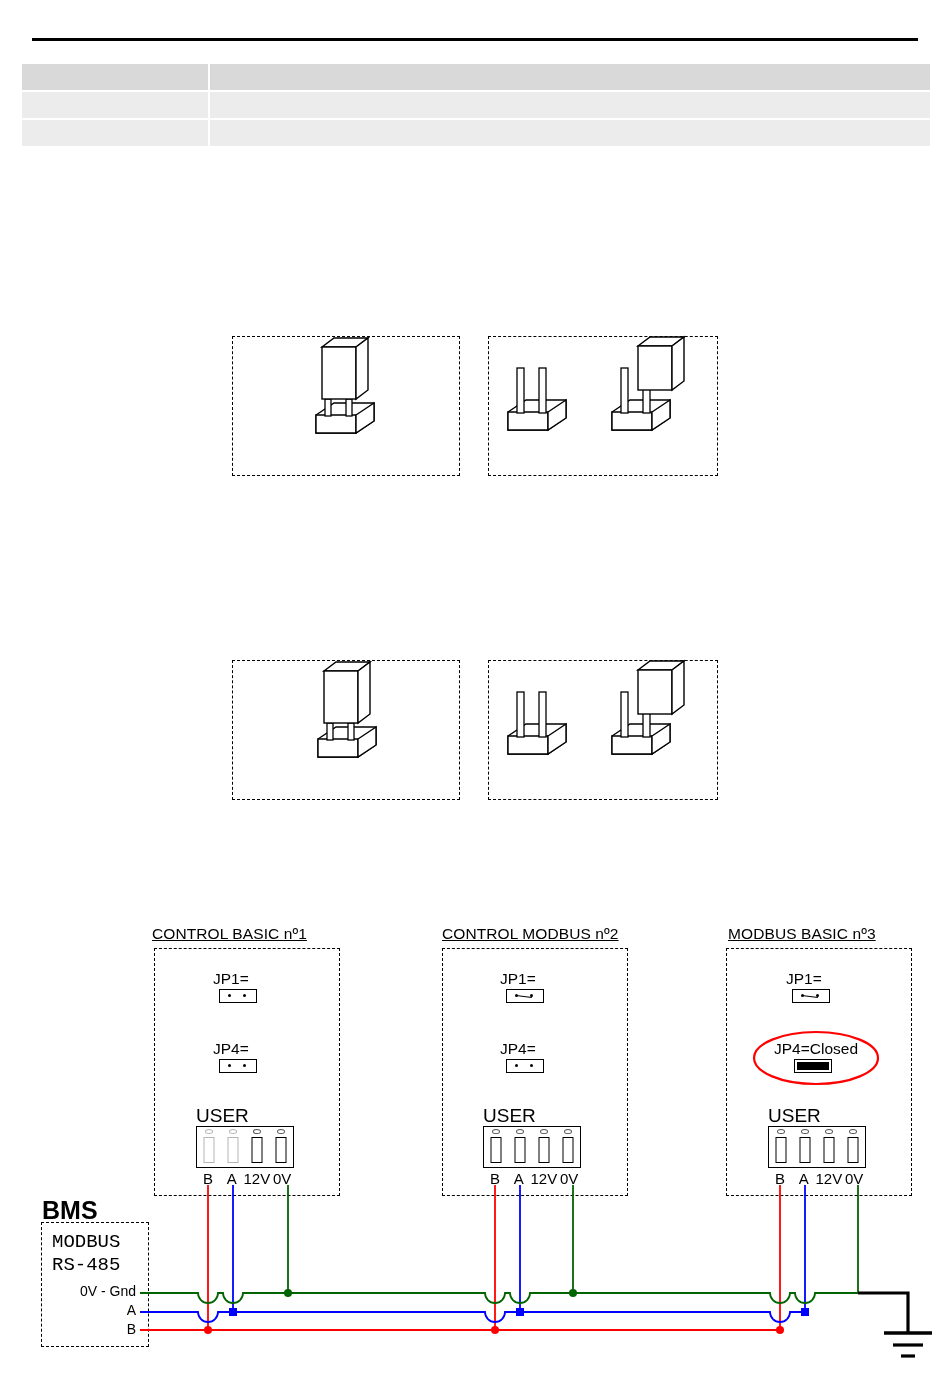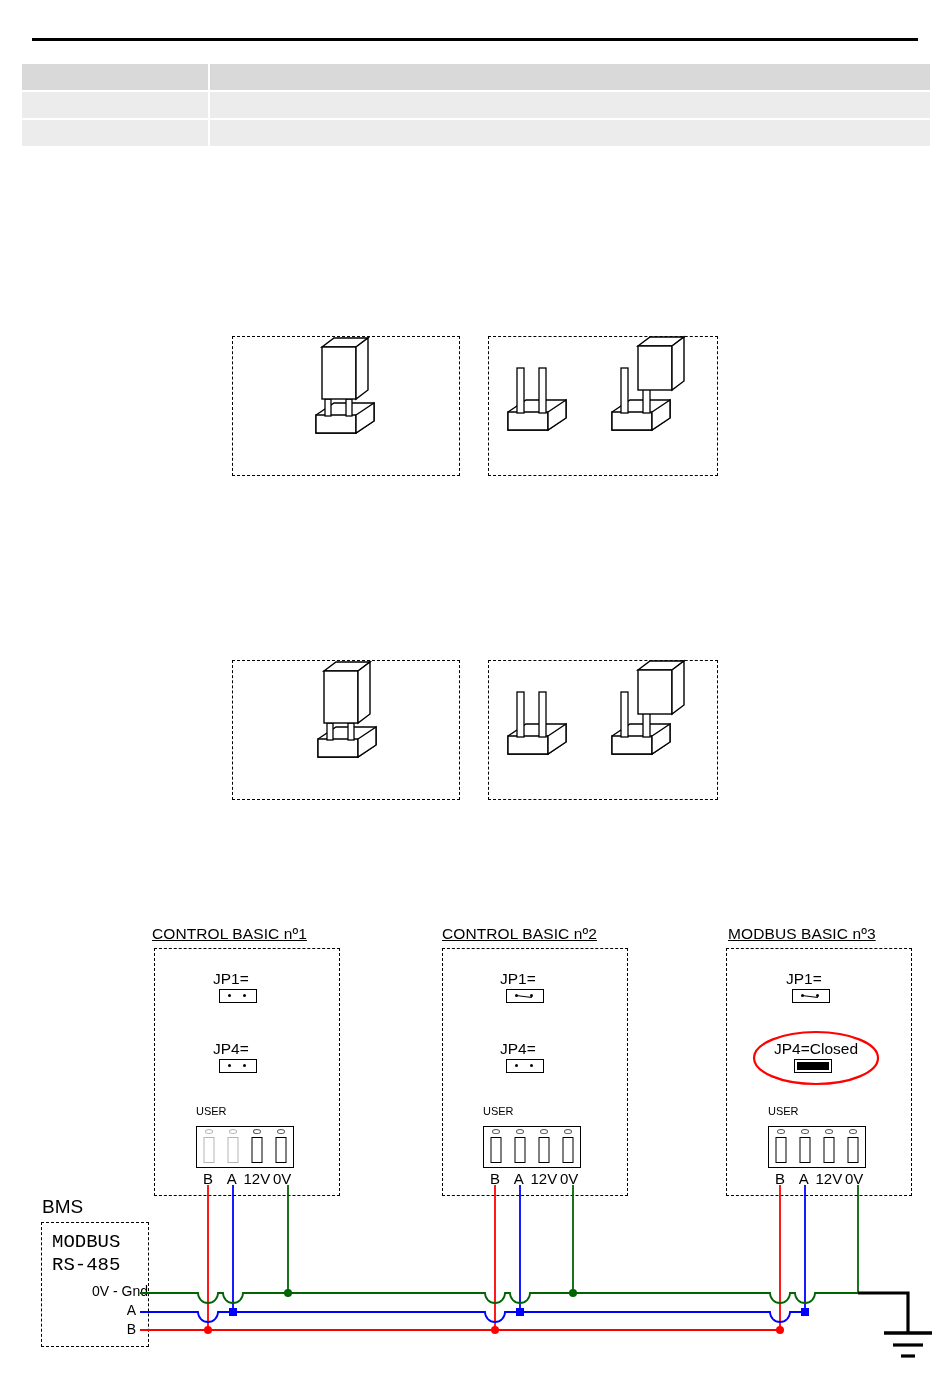--- a/index.html
+++ b/index.html
@@ -105,21 +105,21 @@
     position: absolute;
     left: 2px;
     top: 2px;
     right: 2px;
     bottom: 2px;
     background: #000000;
   }
 
   .user-label {
     position: absolute;
-    font-size: 11px;
+    font-size: 19px;
   }
 
   
   .terminal-block {
     position: absolute;
     width: 98px;
     height: 42px;
     border: 1.4px solid #000000;
     box-sizing: border-box;
     background: #ffffff;
@@ -161,21 +161,22 @@
   }
   .term-names span {
     flex: 1 1 0;
     text-align: center;
     white-space: nowrap;
   }
 
   
   .bms-label {
     position: absolute;
-    font-size: 19px;
+    font-size: 25px;
+    font-weight: bold;
   }
   .bms-panel {
     position: absolute;
     border: 1.7px dashed #000000;
     box-sizing: border-box;
   }
   .bms-title {
     position: absolute;
     font-size: 19px;
     white-space: nowrap;
@@ -260,21 +261,21 @@
       <span class="slot"></span>
     </div>
 </div>
 <div class="term-names" style="left:196px; top:1170px;">
   <span>B</span>
   <span>A</span>
   <span>12V</span>
   <span>0V</span>
 </div>
 
-<div class="cb-title" style="left:442px; top:925px;">CONTROL BASIC nº2</div>
+<div class="cb-title" style="left:442px; top:925px;">CONTROL MODBUS nº2</div>
 <div class="cb-panel" style="left:442px; top:948px; width:186px; height:248px;"></div>
 
 <div class="jp-label" style="left:500px; top:970px;">JP1=</div>
 <div class="jp-box" style="left:506px; top:989px;">
   <span class="pin p1"></span>
     <span class="pin p2"></span>
     <span class="link"></span>
 </div>
 
 <div class="jp-label" style="left:500px; top:1040px;">JP4=</div>
@@ -348,21 +349,21 @@
   <span>A</span>
   <span>12V</span>
   <span>0V</span>
 </div>
 
 <div class="bms-label" style="left:42px; top:1196px;">BMS</div>
 <div class="bms-panel" style="left:41px; top:1222px; width:108px; height:125px;"></div>
 <div class="bms-title" style="left:52px; top:1231px;">MODBUS</div>
 <div class="bms-title" style="left:52px; top:1254px;">RS-485</div>
 
-<div class="bus-name" style="left:66px; top:1283px; width:82px;">0V - Gnd</div>
+<div class="bus-name" style="left:54px; top:1283px; width:82px;">0V - Gnd</div>
 <div class="bus-name" style="left:54px; top:1302px; width:82px;">A</div>
 <div class="bus-name" style="left:54px; top:1321px; width:82px;">B</div>
 
 <svg id="art-layer" viewBox="0 0 950 1392" xmlns="http://www.w3.org/2000/svg">
   <defs>
     <g id="jumper-closed">
 
       <path d="M0,58 L40,58 L58,46 L58,28 L18,28 L0,40 Z" fill="#fff" stroke="#000" stroke-width="1.4"></path>
       <path d="M0,40 L40,40 L40,58 L0,58 Z" fill="#fff" stroke="#000" stroke-width="1.4"></path>
       <path d="M40,40 L58,28 L58,46 L40,58 Z" fill="#fff" stroke="#000" stroke-width="1.4"></path>

